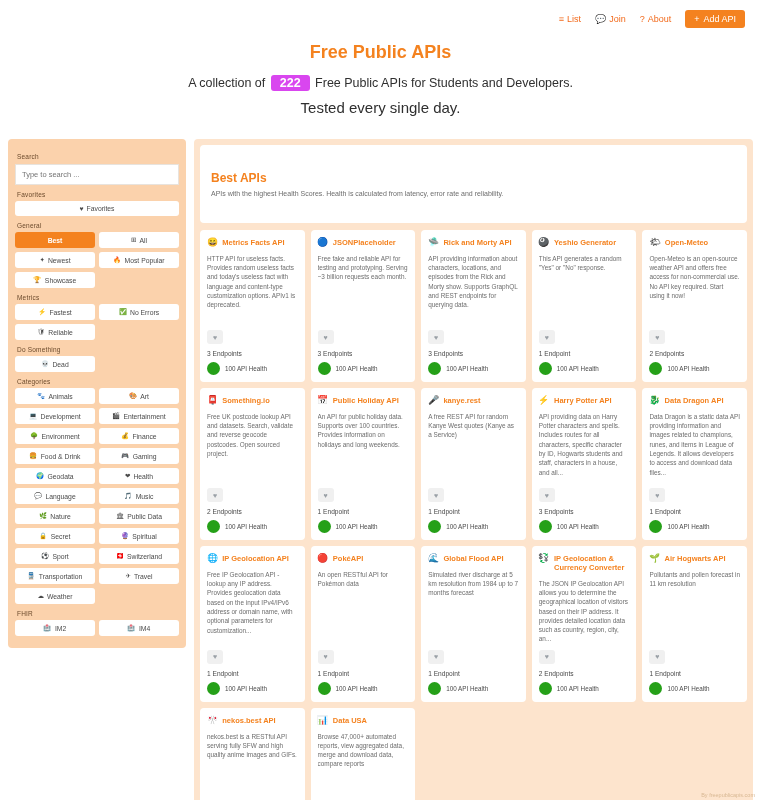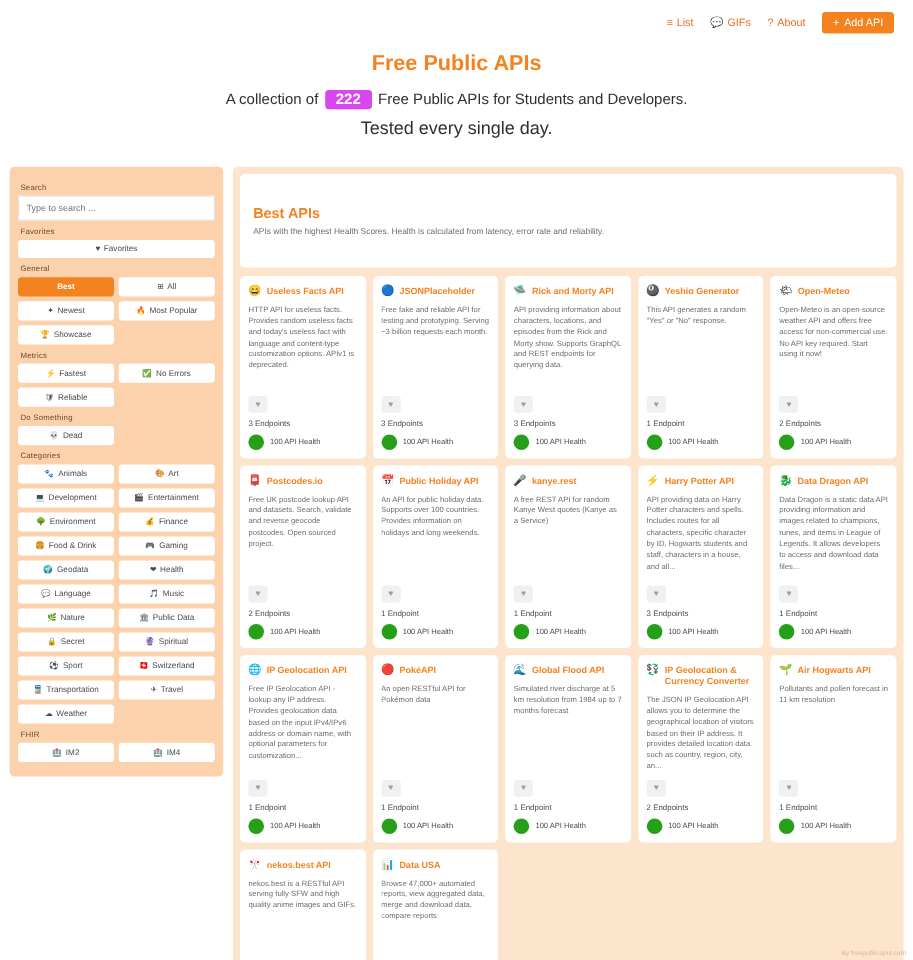--- a/index.html
+++ b/index.html
@@ -237,21 +237,21 @@
 
 <div id="page">
 
   <div class="topnav">
     <a class="navlink">
       <span class="ico">≡</span>
       <span>List</span>
     </a>
     <a class="navlink">
       <span class="ico">💬</span>
-      <span>GIFs</span>
+      <span>Join</span>
     </a>
     <a class="navlink">
       <span class="ico">?</span>
       <span>About</span>
     </a>
     <div class="addapi">
       <span>+</span>
       <span>Add API</span>
     </div>
   </div>
@@ -433,21 +433,21 @@
       <div class="best-head">
         <h2>Best APIs</h2>
         <p>APIs with the highest Health Scores. Health is calculated from latency, error rate and reliability.</p>
       </div>
 
       <div class="cards">
 
         <div class="card">
           <div class="card-title-row">
             <span class="card-emoji">😄</span>
-            <span class="card-title">Useless Facts API</span>
+            <span class="card-title">Metrics Facts API</span>
           </div>
           <div class="card-desc">HTTP API for useless facts. Provides random useless facts and today's useless fact with language and content-type customization options. APIv1 is deprecated.</div>
           <div class="fav-btn">
             <span>♥</span>
           </div>
           <div class="endpoints">3 Endpoints</div>
           <div class="health-row">
             <span class="health-dot"></span>
             <span class="health-text">100 API Health</span>
           </div>
@@ -513,21 +513,21 @@
           <div class="endpoints">2 Endpoints</div>
           <div class="health-row">
             <span class="health-dot"></span>
             <span class="health-text">100 API Health</span>
           </div>
         </div>
 
         <div class="card">
           <div class="card-title-row">
             <span class="card-emoji">📮</span>
-            <span class="card-title">Postcodes.io</span>
+            <span class="card-title">Something.io</span>
           </div>
           <div class="card-desc">Free UK postcode lookup API and datasets. Search, validate and reverse geocode postcodes. Open sourced project.</div>
           <div class="fav-btn">
             <span>♥</span>
           </div>
           <div class="endpoints">2 Endpoints</div>
           <div class="health-row">
             <span class="health-dot"></span>
             <span class="health-text">100 API Health</span>
           </div>

